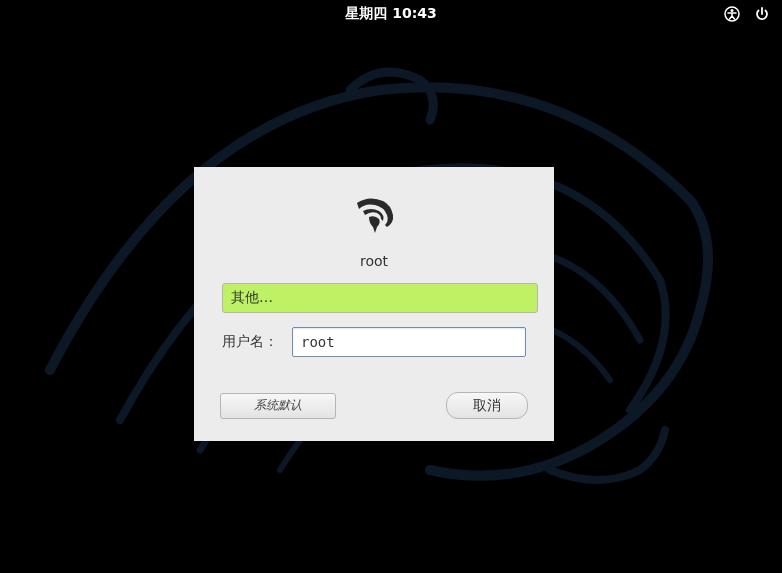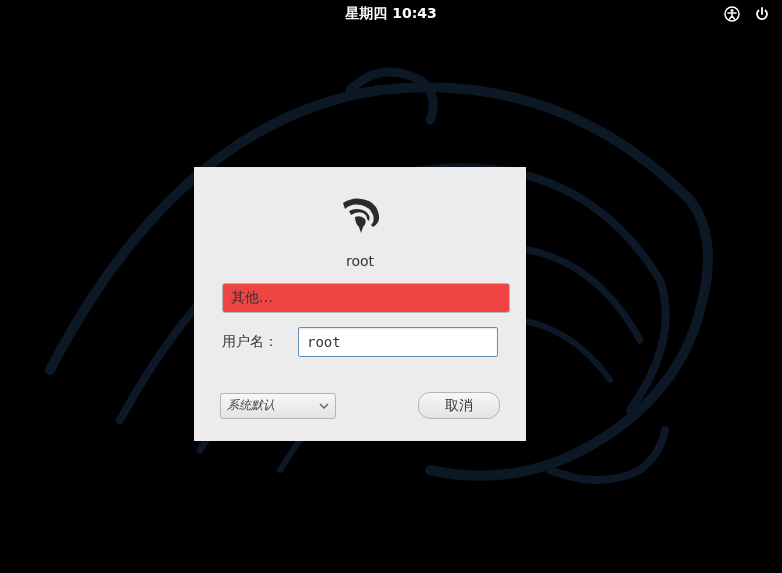--- a/index.html
+++ b/index.html
@@ -55,21 +55,21 @@
       left: 0;
       width: 782px;
       height: 573px;
       z-index: 1;
       pointer-events: none;
     }
     .login-panel {
       position: absolute;
       left: 194px;
       top: 167px;
-      width: 332px;
+      width: 360px;
       background: #ececec;
       z-index: 5;
       padding-bottom: 22px;
       box-shadow: 0 0 4px rgba(0,0,0,0.3);
     }
     .login-avatar {
       display: flex;
       flex-direction: column;
       align-items: center;
       padding-top: 22px;
@@ -80,32 +80,32 @@
       height: 50px;
       margin-bottom: 14px;
     }
     .avatar-name {
       color: #333333;
       font-size: 14px;
     }
     .user-selector {
       margin: 0 16px 14px 28px;
       border: 1px solid #b5b5b5;
-      background: #ef4444;
+      background: #bef264;
       padding: 5px 8px;
       border-radius: 3px;
       font-size: 14px;
       color: #333333;
       cursor: pointer;
     }
     .username-row {
       display: flex;
       align-items: center;
       margin: 0 28px 12px 28px;
-      gap: 20px;
+      gap: 14px;
     }
     .username-label {
       font-size: 14px;
       color: #333333;
       white-space: nowrap;
     }
     .username-input {
       flex: 1;
       border: 1px solid #6a8db5;
       background: #ffffff;
@@ -129,20 +129,21 @@
       background: linear-gradient(to bottom, #f7f7f7, #e3e3e3);
       padding: 3px 6px;
       font-size: 12px;
       font-style: italic;
       color: #444444;
       display: flex;
       align-items: center;
       justify-content: space-between;
       cursor: pointer;
       height: 26px;
+      flex-direction: column;
     }
     .select-chevron {
       width: 10px;
       height: 10px;
       color: #666;
     }
     .spacer {
       flex: 1;
     }
     .btn {

